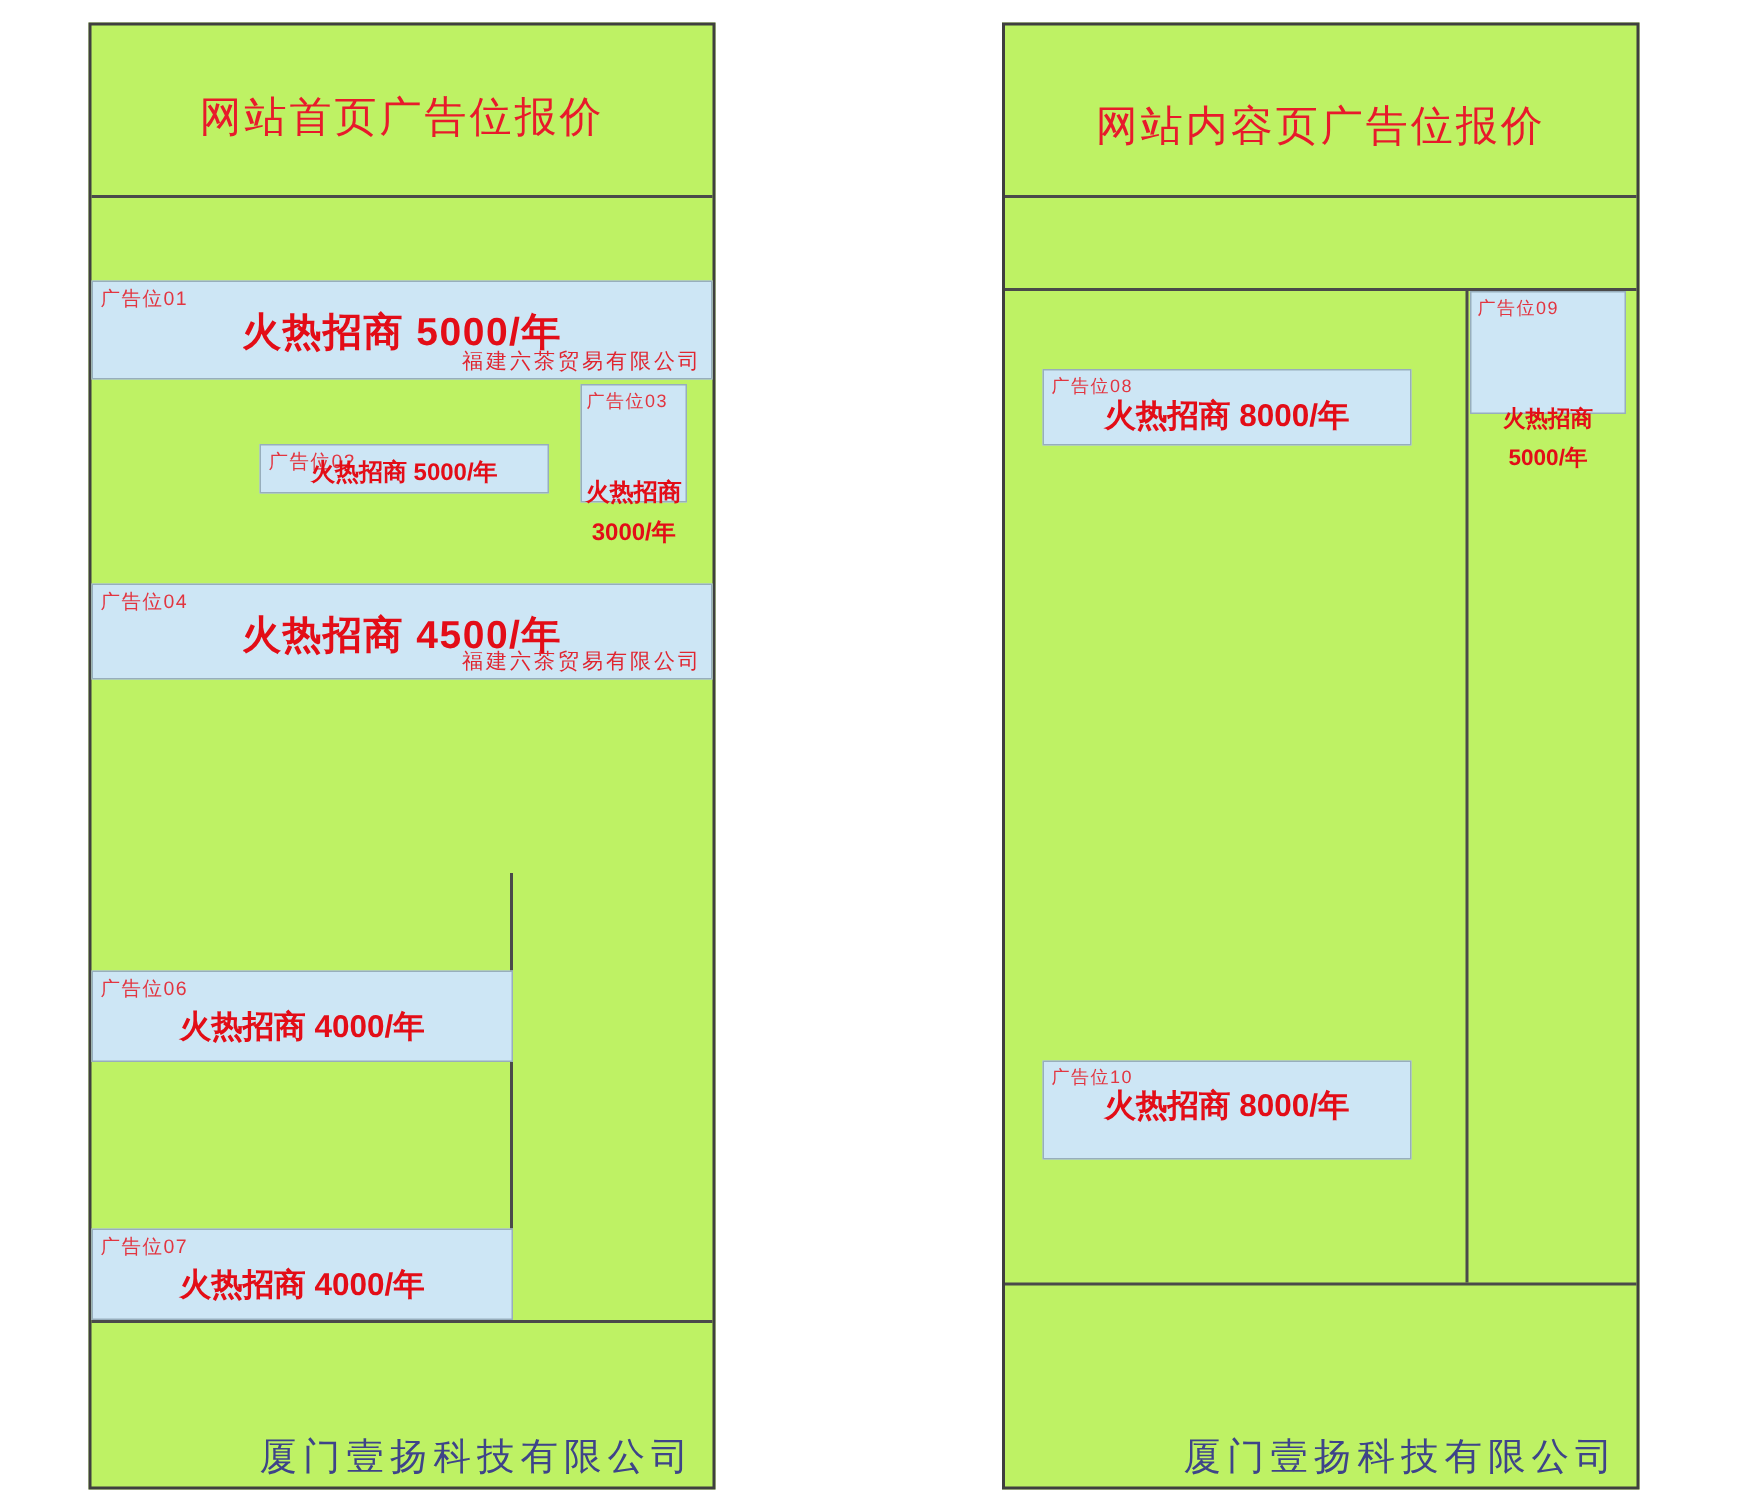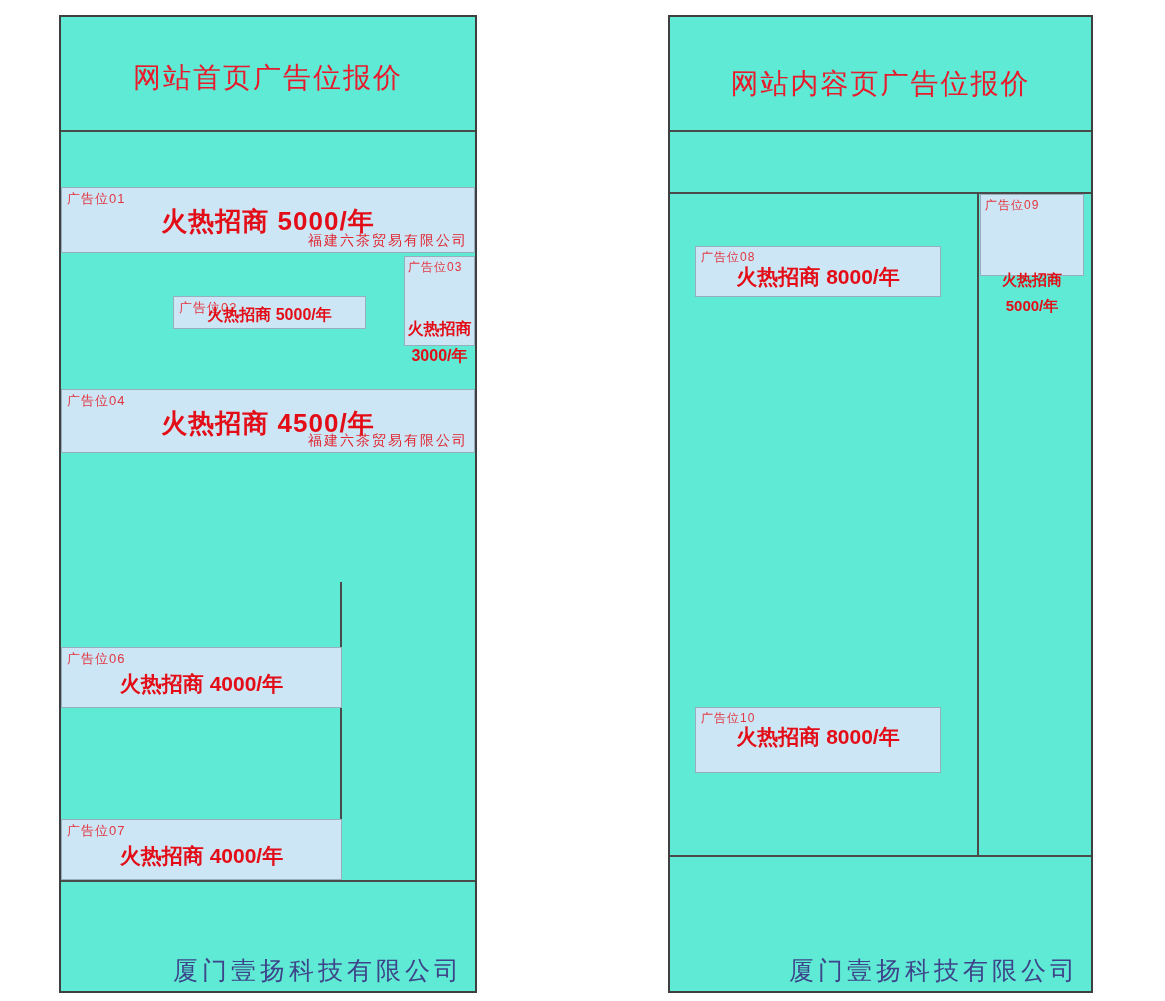--- a/index.html
+++ b/index.html
@@ -2,21 +2,21 @@
 <html><head>
 <meta charset="utf-8">
 <style>
   html,body{margin:0;padding:0;}
   body{
     width:1165px;height:1001px;position:relative;background:#ffffff;
     font-family:"Liberation Sans","DejaVu Sans",sans-serif;
     overflow:hidden;
   }
   .panel{
-    position:absolute;background:#5eead4;border:2px solid #3f3f3f;box-sizing:border-box;
+    position:absolute;background:#bef264;border:2px solid #3f3f3f;box-sizing:border-box;
   }
   .panel-inner{position:absolute;inset:0;}
   .page-title{
     position:absolute;left:0;width:100%;text-align:center;
     color:#e81a2b;font-size:28px;letter-spacing:2px;white-space:nowrap;
   }
   .hline{position:absolute;background:#4a4a4a;height:2px;}
   .vline{position:absolute;background:#4a4a4a;width:2px;}
   .adbox{
     position:absolute;background:#cde6f5;border:1px solid #97aebc;box-sizing:border-box;
@@ -61,21 +61,21 @@
     <div class="page-title" style="top:42px;">网站首页广告位报价</div>
 
     <div class="hline" style="left:0;top:113px;width:414px;"></div>
 
     <div class="adbox" style="left:0;top:170px;width:414px;height:66px;">
       <span class="adlabel">广告位01</span>
       <div class="price-xl">火热招商 5000/年</div>
       <div class="company">福建六茶贸易有限公司</div>
     </div>
 
-    <div class="adbox" style="left:343px;top:239px;width:71px;height:90px;">
+    <div class="adbox" style="left:326px;top:239px;width:71px;height:79px;">
       <span class="adlabel sm" style="left:3px;">广告位03</span>
       <div class="price-2line" style="top:18px;line-height:27px;">
         <span>火热招商</span><br>
         <span>3000/年</span>
       </div>
     </div>
 
     <div class="adbox" style="left:112px;top:279px;width:193px;height:33px;">
       <span class="adlabel">广告位02</span>
       <div class="price-md">火热招商 5000/年</div>

